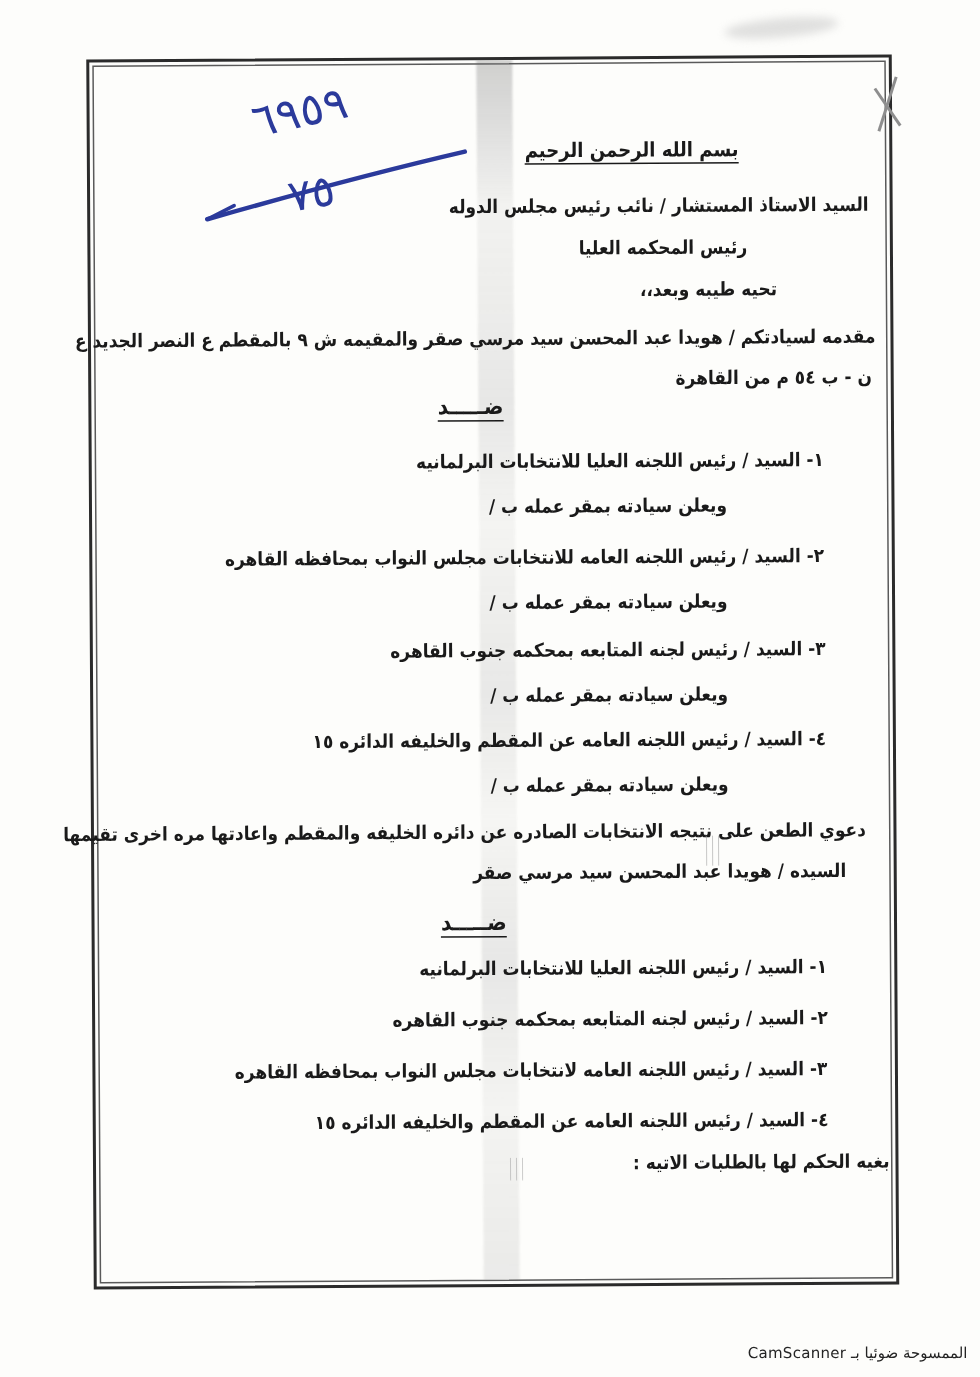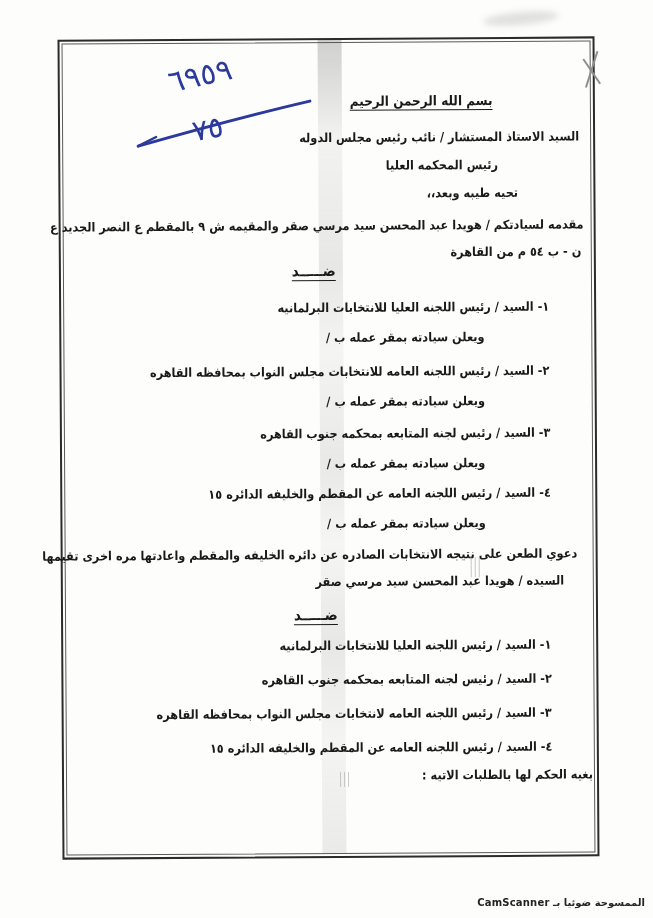--- a/index.html
+++ b/index.html
@@ -62,21 +62,21 @@
     position:absolute;left:483px;top:12px;width:76px;height:13px;border-radius:50%;
     background:#bdbdbd;opacity:.45;filter:blur(3px);transform:rotate(-5deg);
   }
   .noise1{position:absolute;left:408px;top:518px;width:12px;height:20px;opacity:.55;
     background:repeating-linear-gradient(90deg,#9a9a9a 0 1px,transparent 1px 4px);filter:blur(.4px);}
   .noise2{position:absolute;left:276px;top:732px;width:9px;height:15px;opacity:.5;
     background:repeating-linear-gradient(90deg,#9a9a9a 0 1px,transparent 1px 4px);filter:blur(.4px);}
   
   .watermark{
     position:absolute;right:8px;top:897px;direction:rtl;
-    font-size:10px;font-weight:700;color:#242424;letter-spacing:.2px;
+    font-size:10px;font-weight:400;color:#242424;letter-spacing:.2px;
   }
 </style>
 </head>
 <body>
 
 <div class="page">
 
   <div class="smudge"></div>
 
   <div class="frame">

